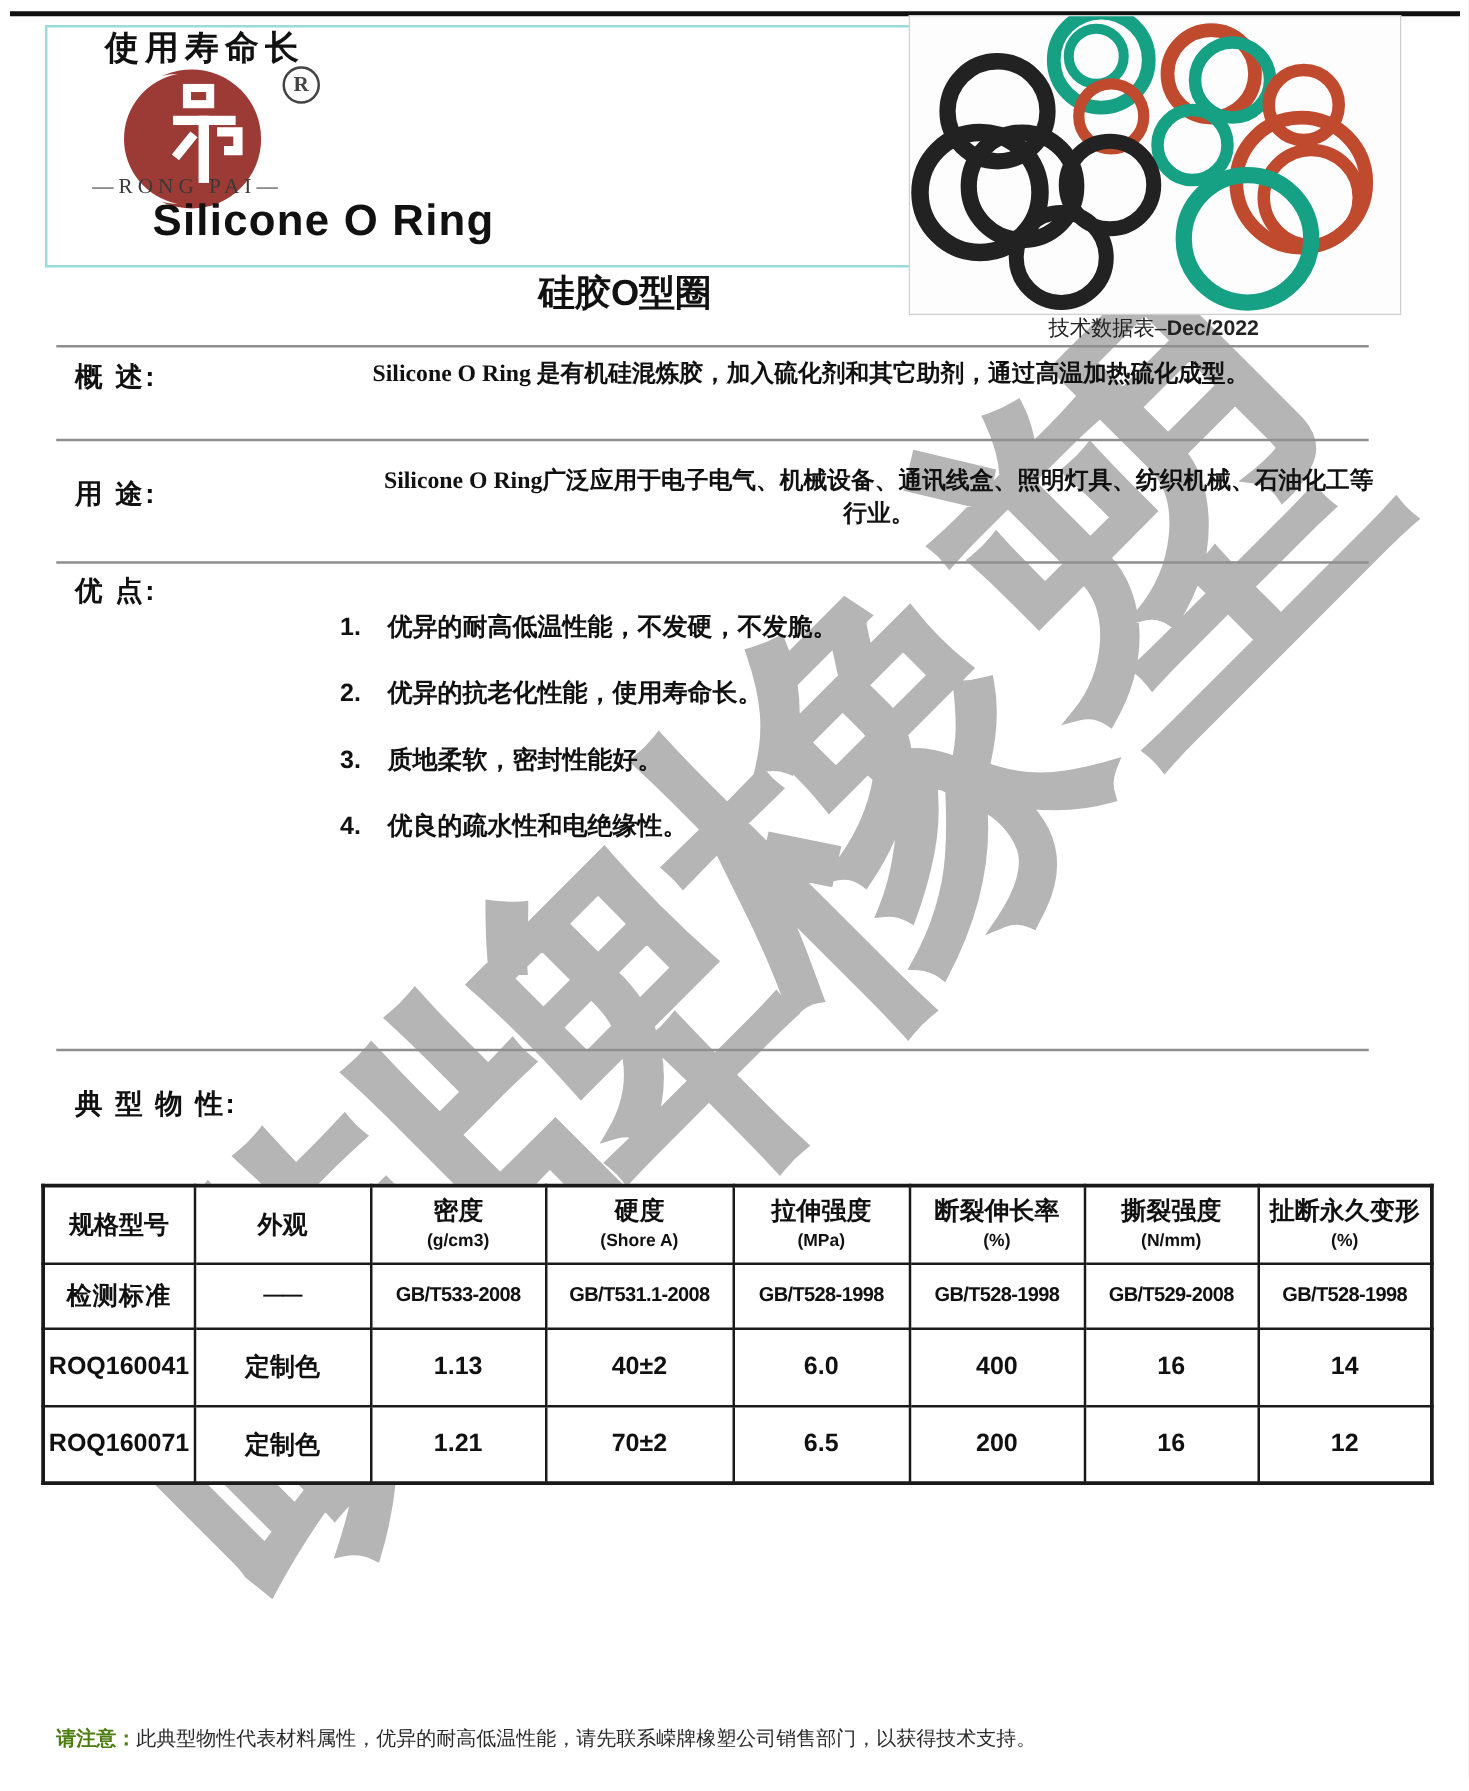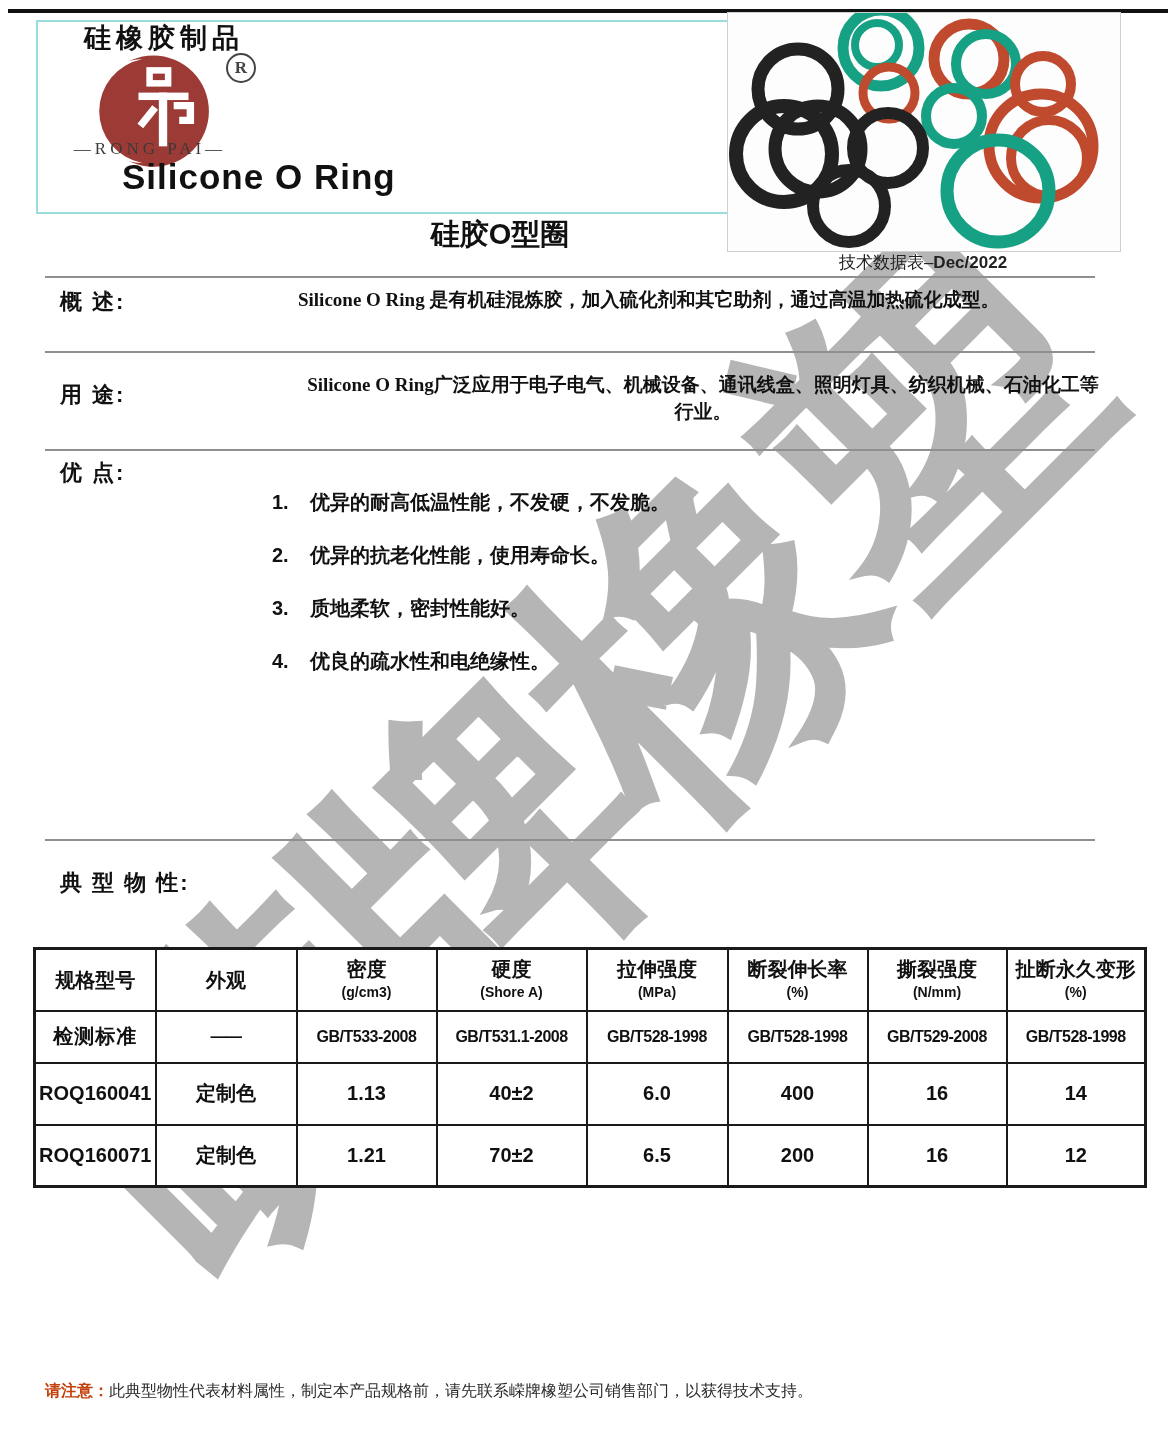--- a/index.html
+++ b/index.html
@@ -51,33 +51,33 @@
   table.props{border:3px solid var(--tbl-border);}
   .hl1{display:block;font-size:20px;font-weight:bold;line-height:24px;}
   .hl2{display:block;font-size:14px;font-weight:bold;line-height:22px;}
   .hl2:empty{display:none;}
   tr.hdr{height:62px;} tr.std{height:52px;margin-left:14px;} tr.data{height:62px;margin-left:24px;}
   tr.std td{font-size:16px;font-weight:bold;letter-spacing:-0.5px;}
   tr.std td:first-child{font-size:20px;letter-spacing:1px;}
   tr.data td{font-size:20px;font-weight:bold;}
   
   .footnote{left:45px;top:1381px;font-size:16px;color:#2b2b2b;}
-  .footnote b{font-weight:bold;color:#c2410c;}
+  .footnote b{font-weight:bold;color:#4d7c0f;}
 </style>
 </head>
 <body>
 
 <div class="page">
 
   <div class="watermark">嵘牌橡塑</div>
 
   <div class="c top-line"></div>
 
   <div class="c logo-box"></div>
-  <div class="c brand-top">硅橡胶制品</div>
+  <div class="c brand-top">使用寿命长</div>
 
   <svg class="c logo-svg" width="130" height="126" viewBox="0 0 140 136">
     <circle cx="66" cy="66" r="60" fill="var(--logo-red)"></circle>
     <path d="M 54 10 A 57 57 0 0 0 54 122 A 44 44 0 0 1 54 10 Z" fill="#ffffff"></path>
     <rect x="62" y="22" width="20" height="14" fill="none" stroke="#ffffff" stroke-width="7"></rect>
     <rect x="50" y="46" width="54" height="8" fill="#ffffff"></rect>
     <rect x="72" y="46" width="9" height="58" fill="#ffffff"></rect>
     <path d="M 68 62 L 52 82" stroke="#ffffff" stroke-width="8" fill="none"></path>
     <path d="M 88 60 L 106 60 L 106 76 L 94 76" stroke="#ffffff" stroke-width="8" fill="none"></path>
   </svg>
@@ -214,16 +214,16 @@
         <td>6.5</td>
         <td>200</td>
         <td>16</td>
         <td>12</td>
       </tr>
     </tbody>
       </table>
   </div>
 
   <div class="c footnote">
-    <b>请注意：</b><span>此典型物性代表材料属性，制定本产品规格前，请先联系嵘牌橡塑公司销售部门，以获得技术支持。</span>
+    <b>请注意：</b><span>此典型物性代表材料属性，优异的耐高低温性能，请先联系嵘牌橡塑公司销售部门，以获得技术支持。</span>
   </div>
 
 </div>
 
 </body></html>

